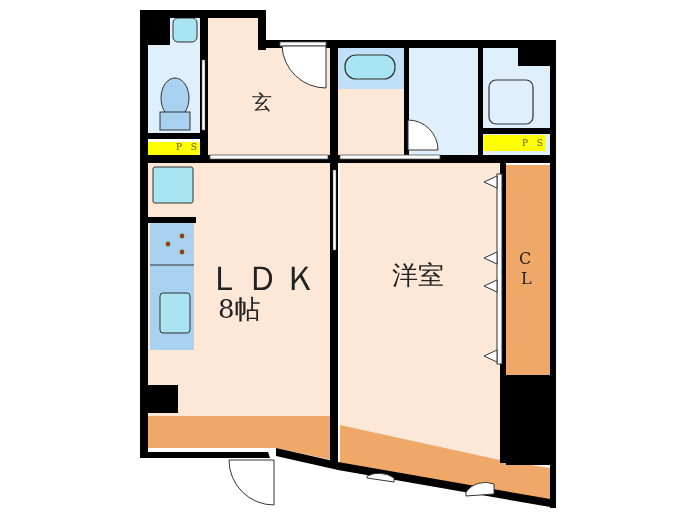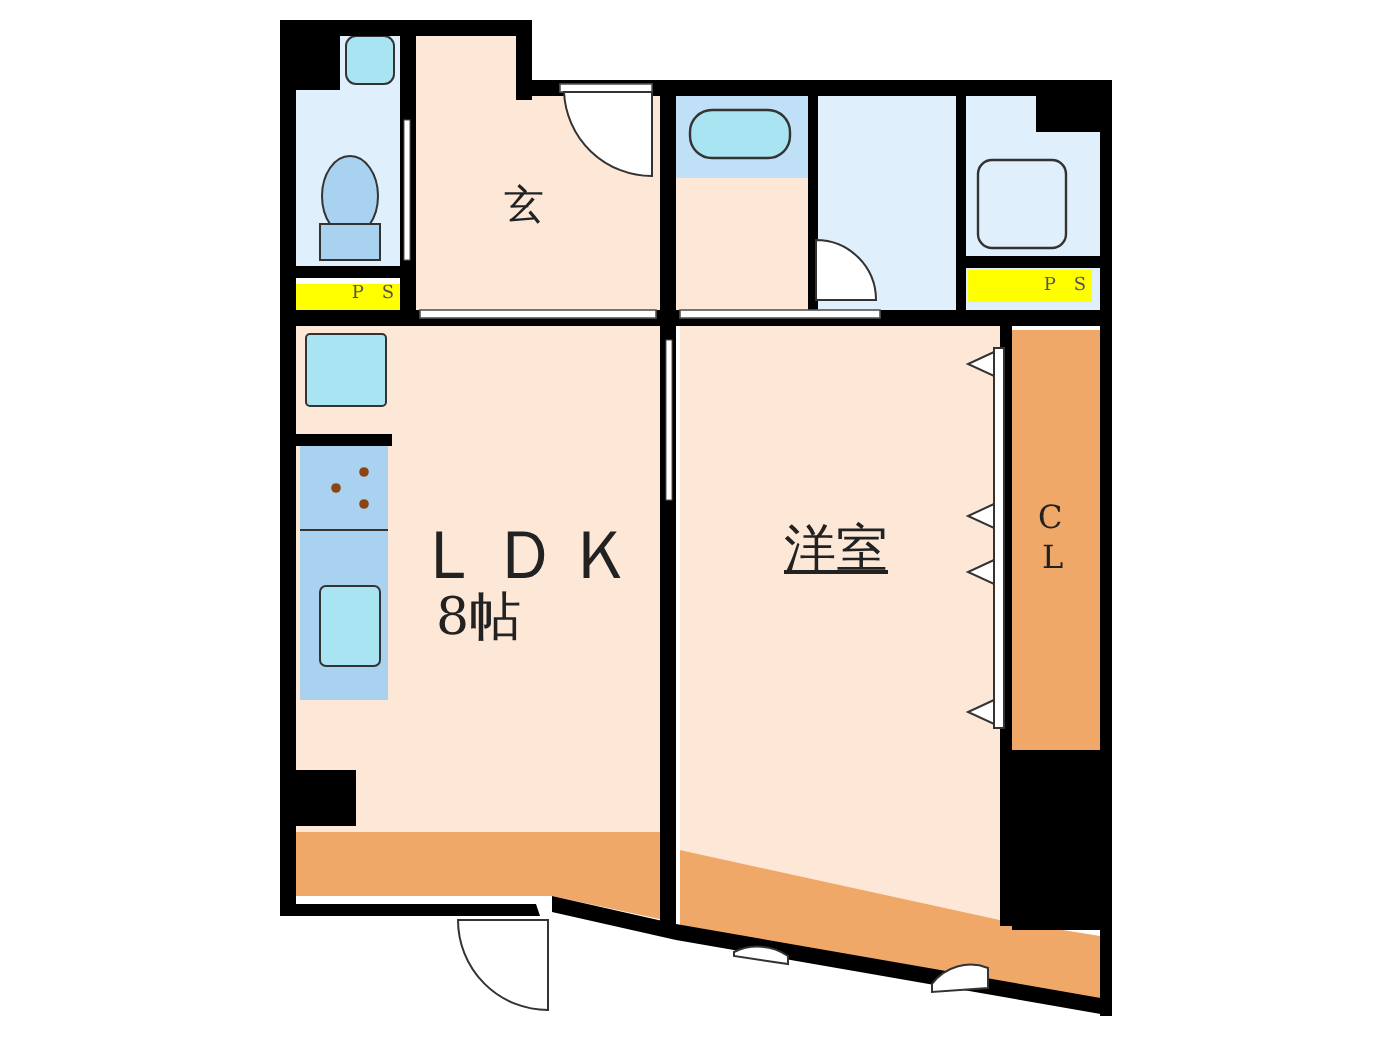--- a/index.html
+++ b/index.html
@@ -93,16 +93,16 @@
       <polygon points="497,350 484,356 497,362"></polygon>
     </g>
   </svg>
 
   <div class="ps" style="left:148px;top:142px;width:52px;height:13px;">P S</div>
   <div class="ps" style="left:484px;top:135px;width:62px;height:16px;line-height:16px;">P S</div>
 
   <div class="lbl" style="left:252px;top:92px;font-size:20px;">玄</div>
   <div class="lbl" style="left:208px;top:261px;font-size:34px;letter-spacing:4px;">ＬＤＫ</div>
   <div class="lbl" style="left:218px;top:296px;font-size:26px;">8帖</div>
-  <div class="lbl" style="left:392px;top:262px;font-size:26px;text-decoration:underline;">洋室</div>
+  <div class="lbl" style="left:392px;top:262px;font-size:26px;">洋室</div>
   <div class="lbl" style="left:519px;top:251px;font-size:16px;">C</div>
   <div class="lbl" style="left:521px;top:271px;font-size:16px;">L</div>
 </div>
 
 </body></html>

